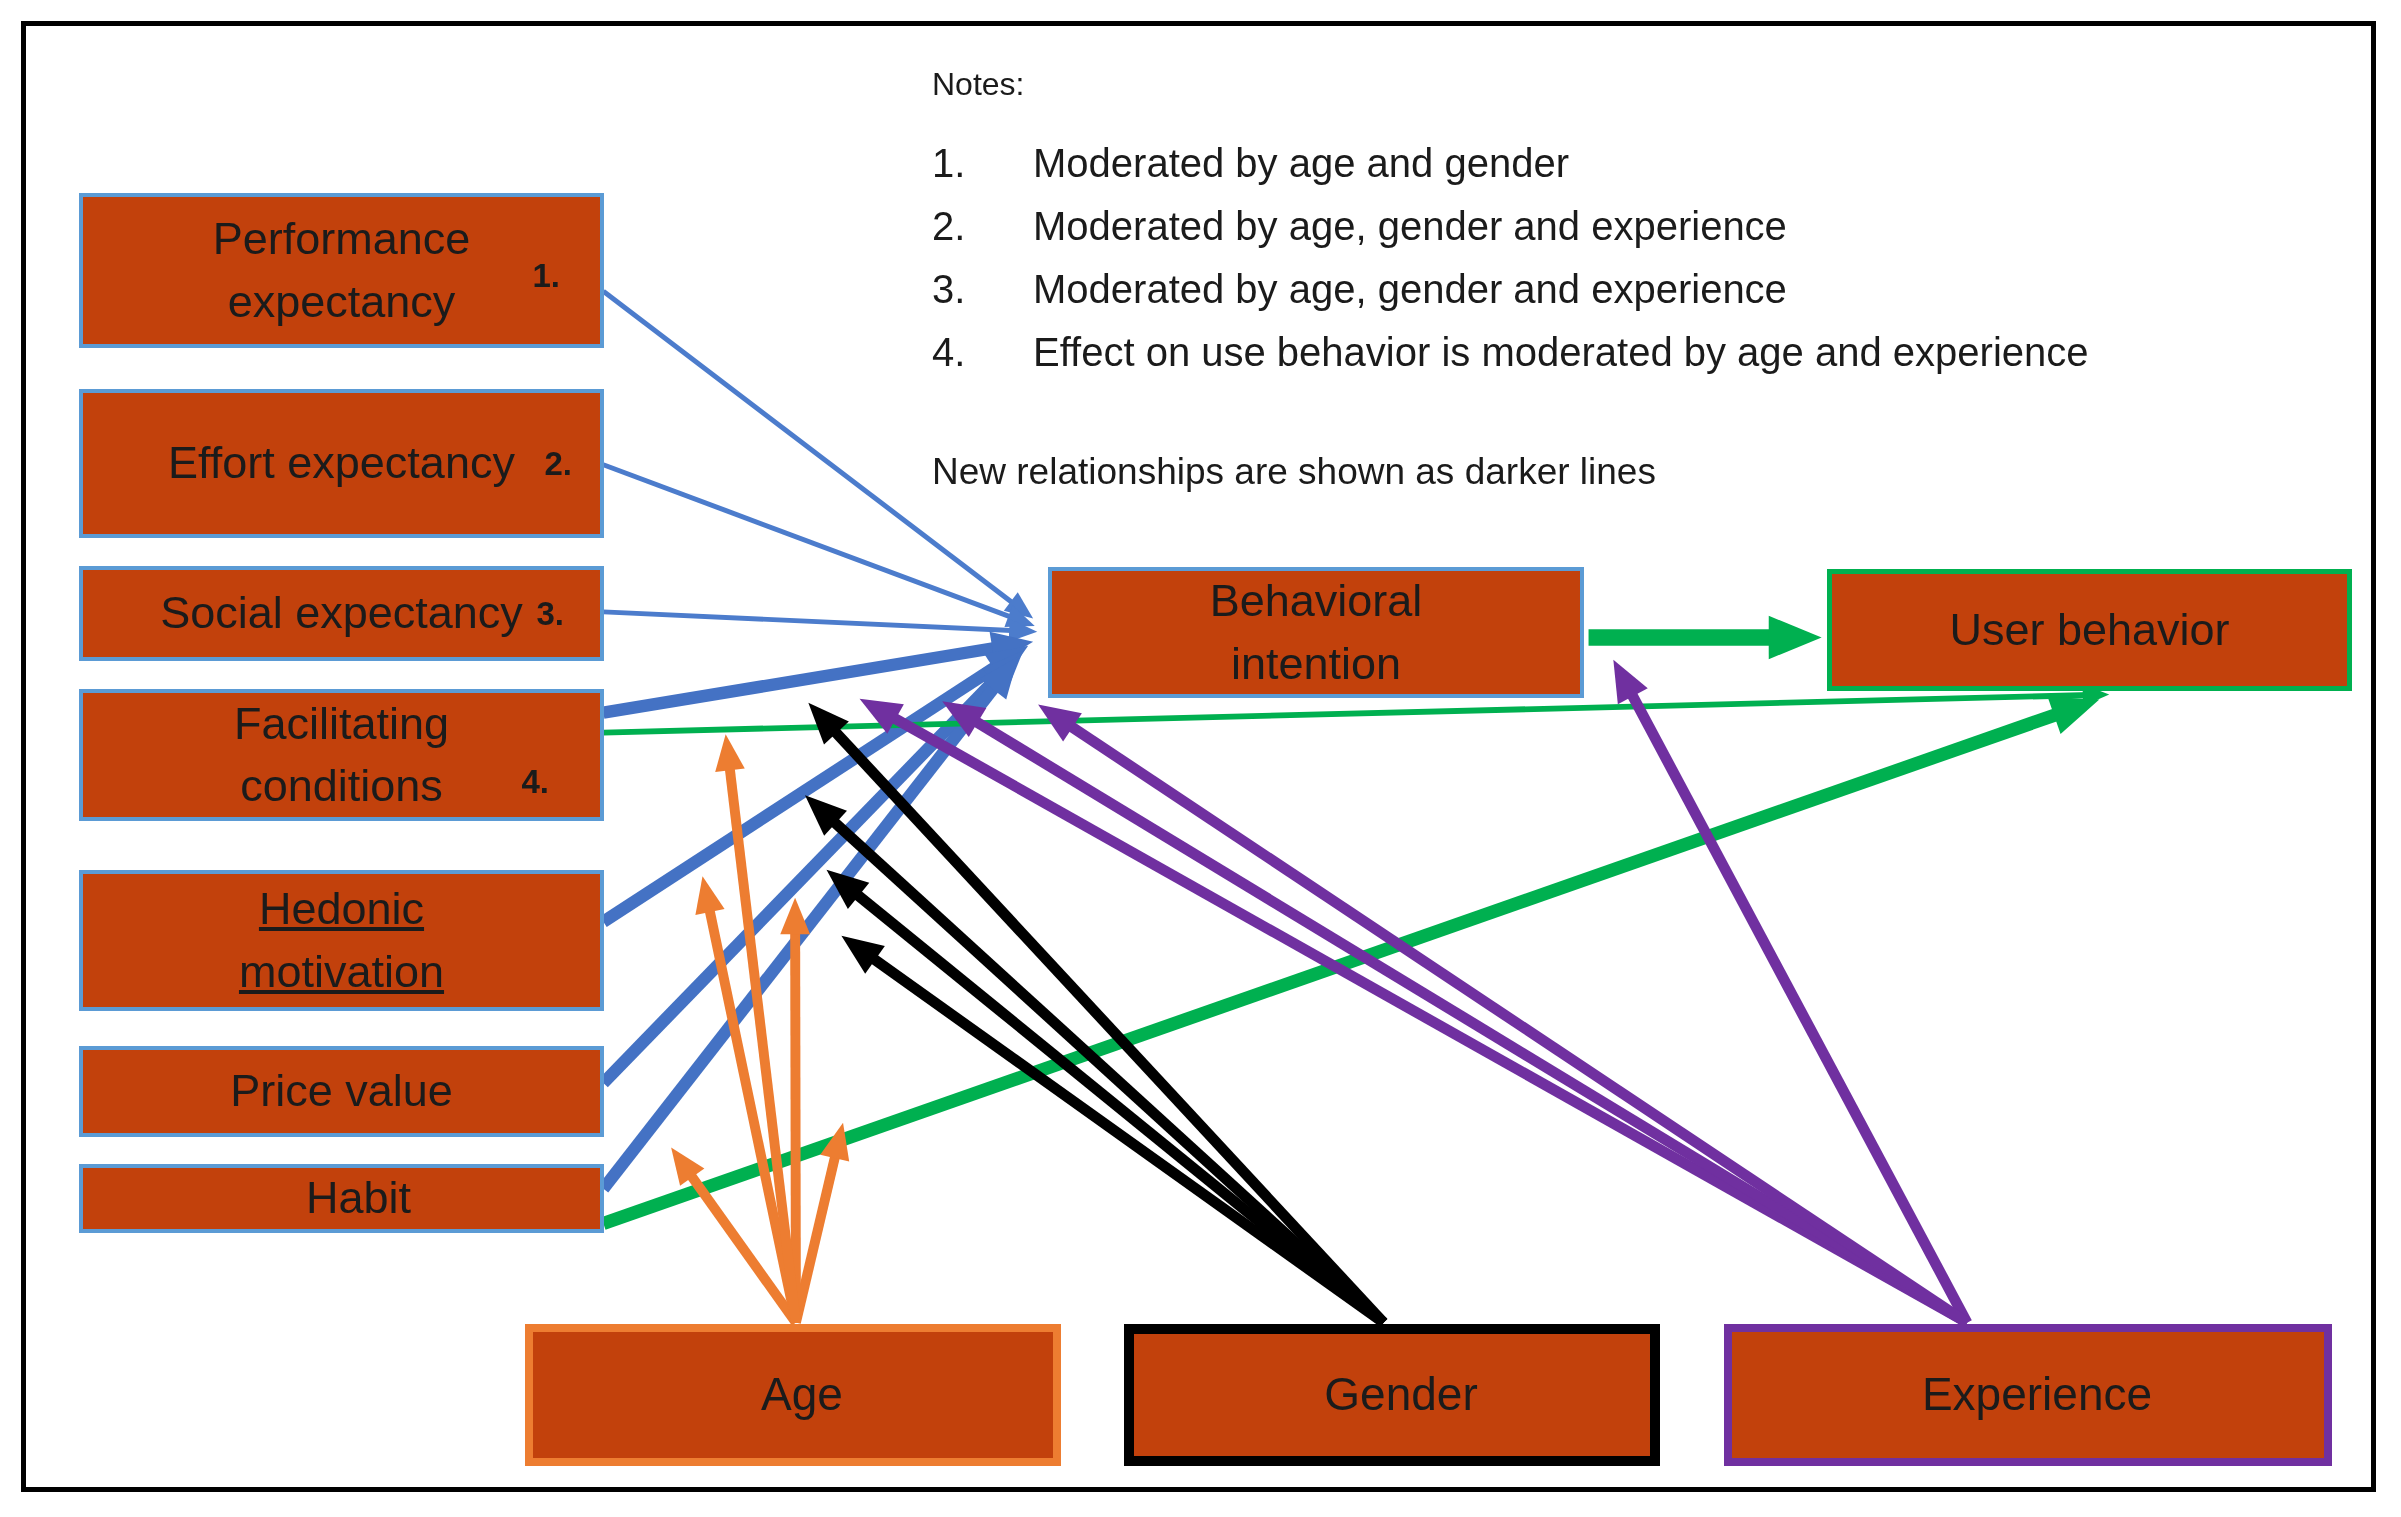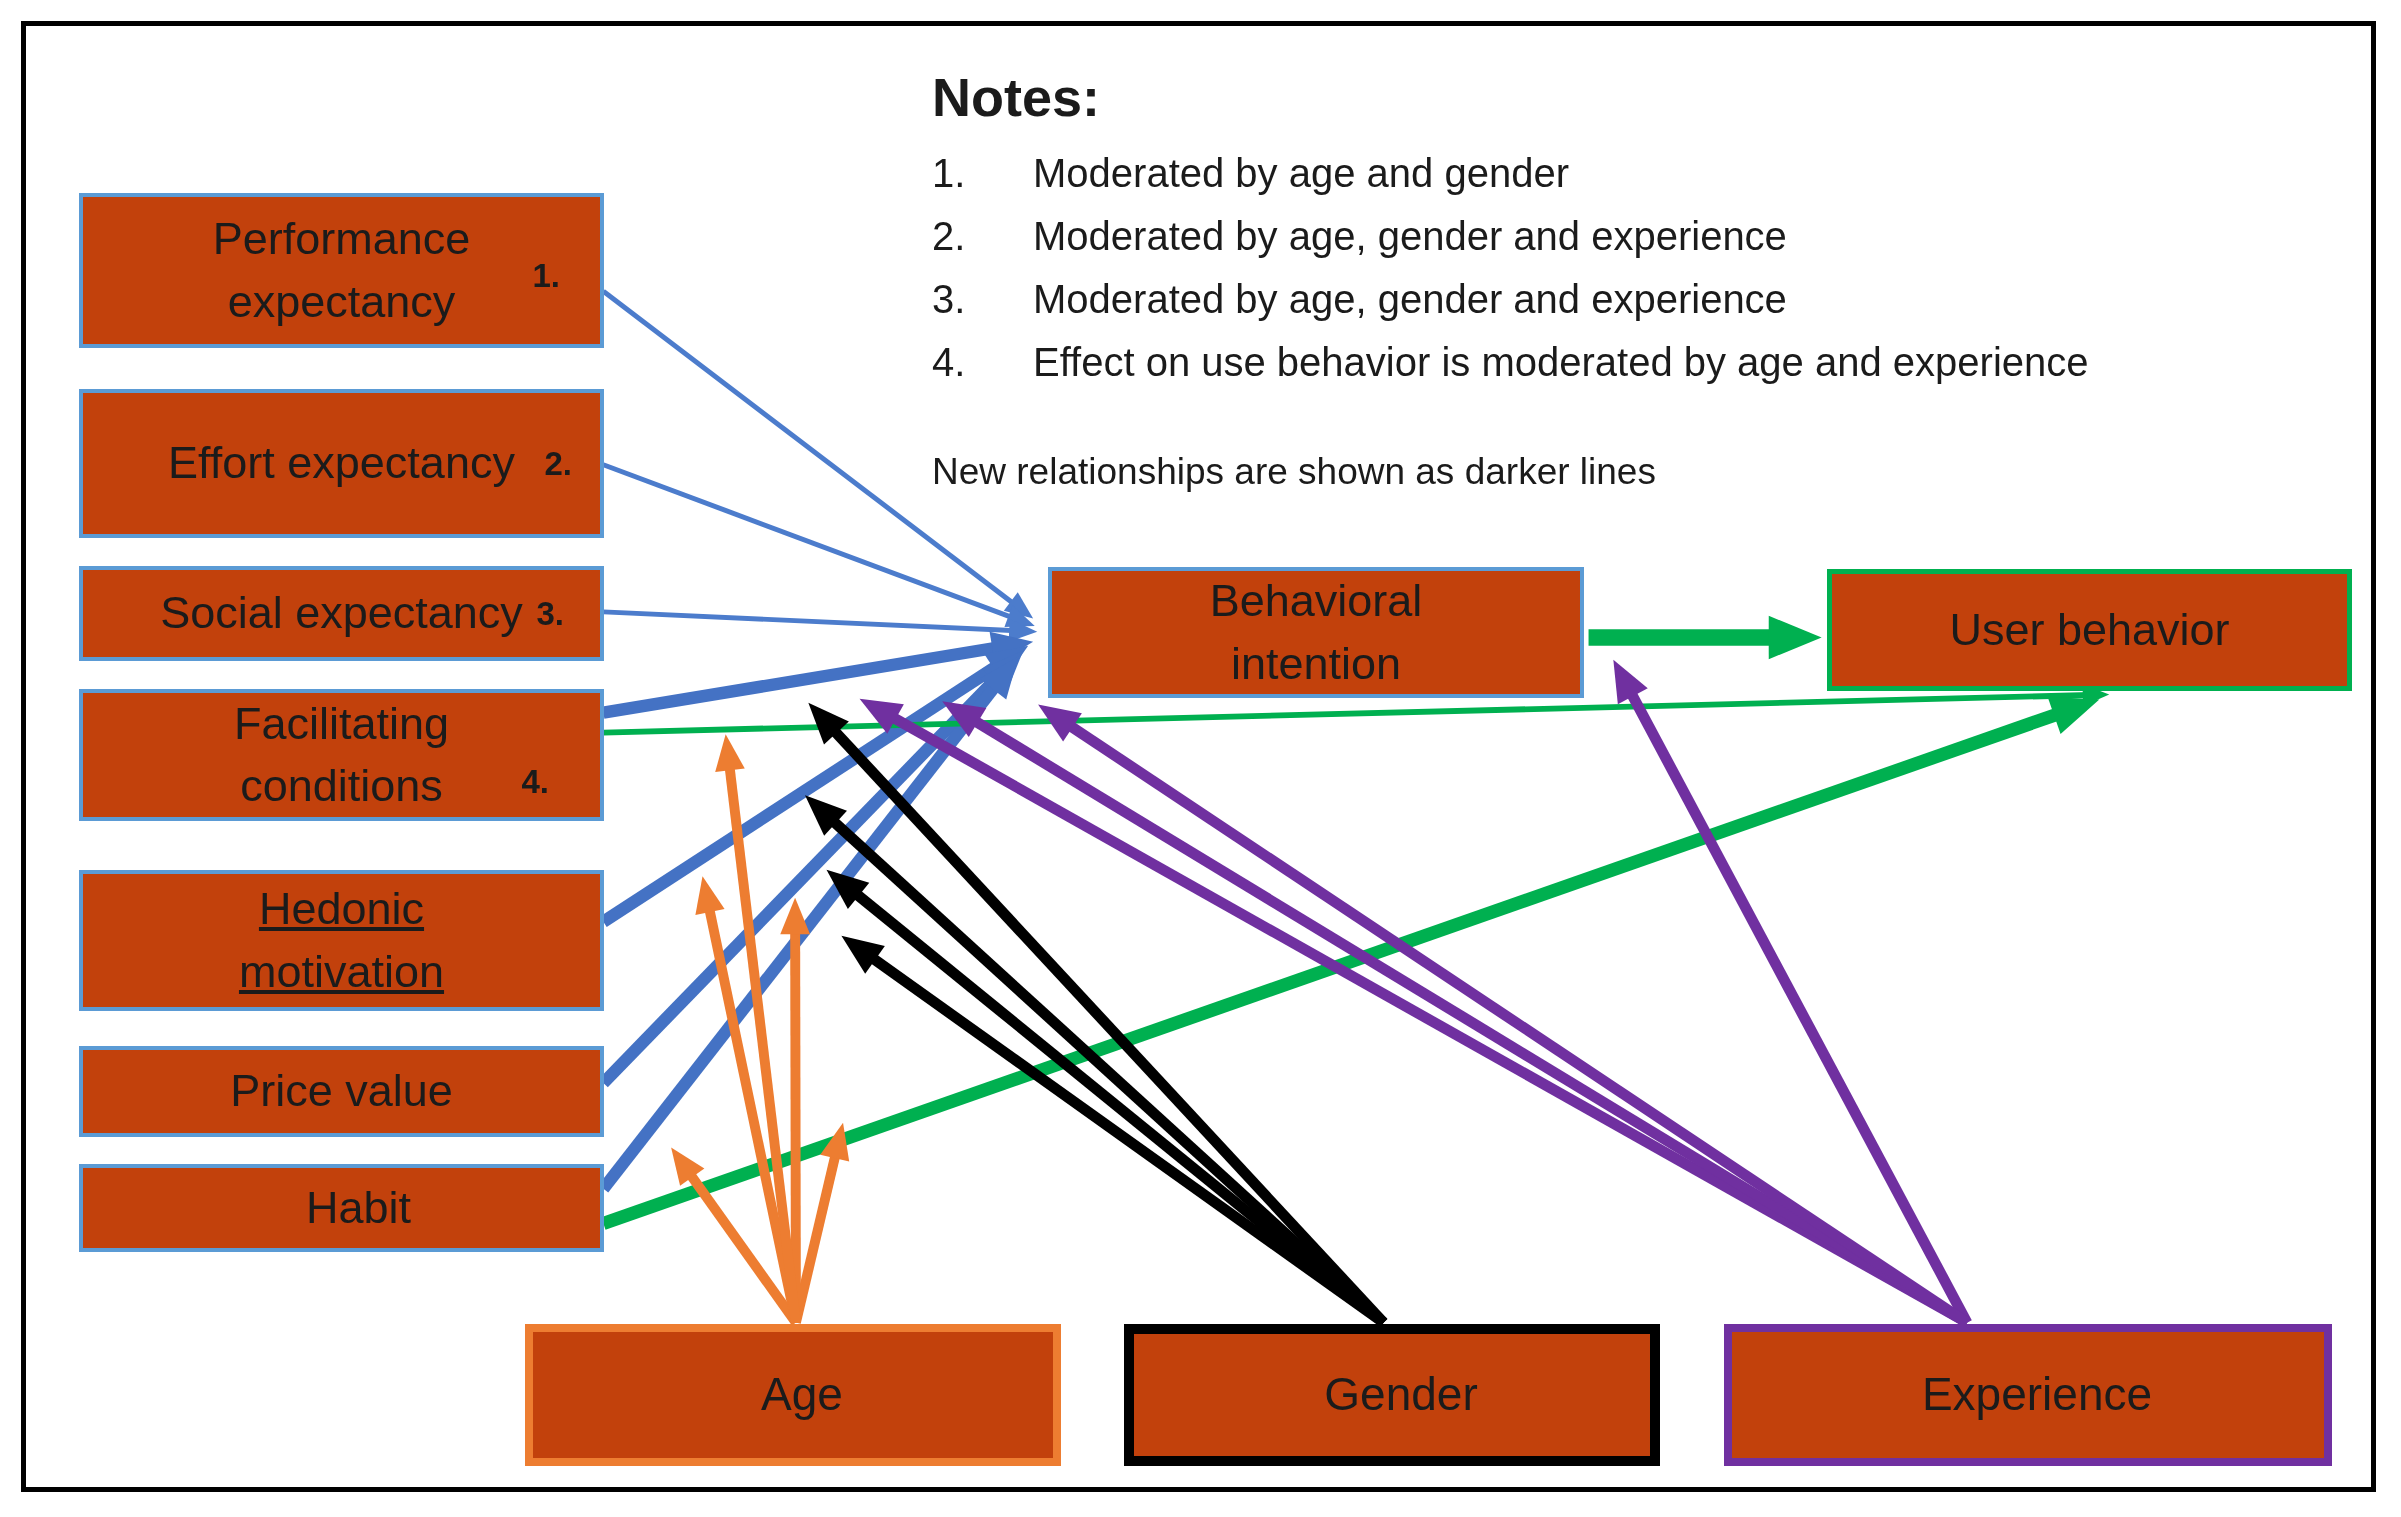--- a/index.html
+++ b/index.html
@@ -14,36 +14,36 @@
   .lbl{white-space:pre-line;line-height:1.38;font-size:45px;}
   .nnum{position:absolute;font-weight:700;font-size:33px;}
   
   .b-blue{border:4.1px solid #5B9BD5;}
   .b-pe{left:79px;top:193px;width:525px;height:155px;}
   .b-ee{left:79px;top:389px;width:525px;height:149px;}
   .b-si{left:79px;top:566px;width:525px;height:95px;}
   .b-fc{left:79px;top:689px;width:525px;height:132px;}
   .b-hm{left:79px;top:870px;width:525px;height:141px;text-decoration:underline;}
   .b-pv{left:79px;top:1046px;width:525px;height:91px;}
-  .b-ha{left:79px;top:1164px;width:525px;height:88px;padding-left:34px;}
+  .b-ha{left:79px;top:1164px;width:525px;height:69px;padding-left:34px;}
   .n-pe{right:40px;top:50%;transform:translateY(-38%);}
   .n-ee{right:28px;top:50%;transform:translateY(-50%);}
   .n-si{right:36px;top:50%;transform:translateY(-50%);}
   .n-fc{right:51px;bottom:16.5px;}
   
   .b-bi{left:1048px;top:567px;width:536px;height:131px;border:4.1px solid #5B9BD5;}
   .b-ub{left:1827px;top:569px;width:525px;height:122px;border:5.8px solid #00B050;}
   
   .b-age{left:525px;top:1324px;width:536px;height:142px;border:8.3px solid #ED7D31;}
   .b-gen{left:1124px;top:1324px;width:536px;height:142px;border:10px solid #000000;}
   .b-exp{left:1724px;top:1324px;width:608px;height:142px;border:8.3px solid #7030A0;}
   .b-age .lbl,.b-gen .lbl,.b-exp .lbl{font-size:46px;margin-left:18px;}
   
   .notes{position:absolute;left:932px;top:66px;width:1364px;font-size:40px;}
-  .notes-title{font-weight:700;font-size:54px;margin-bottom:25px;}
+  .notes-title{font-weight:400;font-size:32px;margin-bottom:40px;}
   .note-row{display:flex;line-height:41px;margin-bottom:22px;}
   .note-num-col{width:101px;flex:0 0 101px;}
   .legend-line{position:absolute;left:932px;top:451px;font-size:37px;white-space:nowrap;}
 </style>
 </head>
 <body>
 
 <div class="canvas">
   <div class="frame"></div>
 

